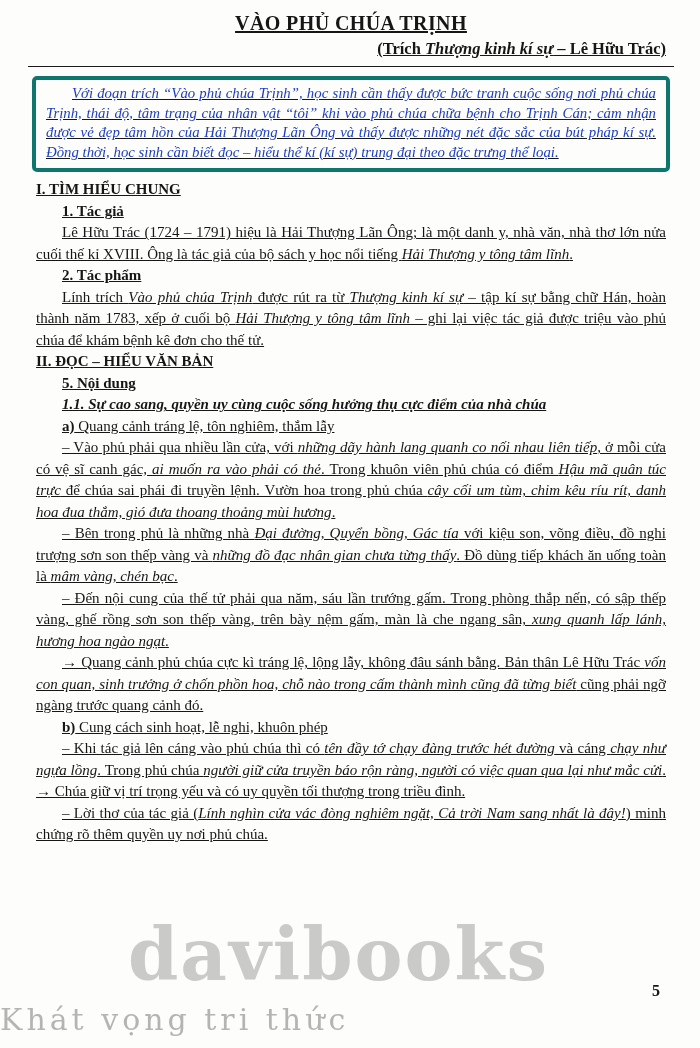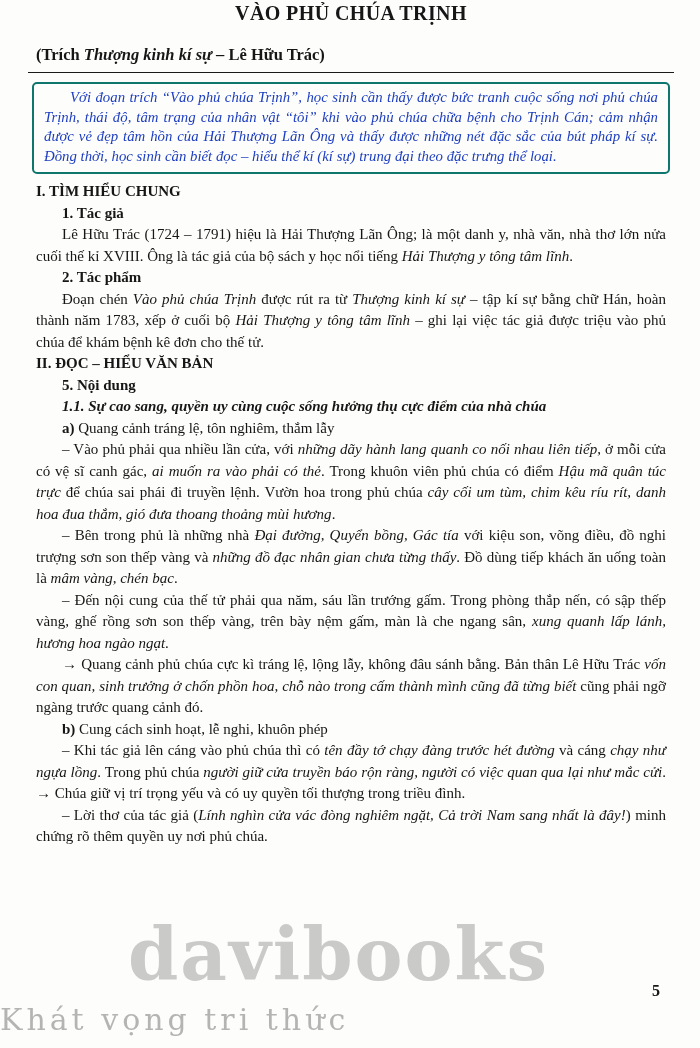--- a/index.html
+++ b/index.html
@@ -4,28 +4,28 @@
 <style>
   html,body{margin:0;padding:0;}
   body{
     width:700px;height:1048px;
     background:#fdfdfb;
     font-family:"Liberation Serif", serif;
     color:#161616;
     position:relative;
     overflow:hidden;
   }
-  .page{position:absolute;inset:0;padding:2px 34px 0 36px;box-sizing:border-box;}
+  .page{position:absolute;inset:0;padding:12px 34px 0 36px;box-sizing:border-box;text-decoration:underline;}
   .title{
     text-align:center;font-weight:bold;font-size:20px;letter-spacing:.4px;
   }
-  .subtitle{text-align:left;font-size:16.5px;margin-top:20px;}
+  .subtitle{text-align:right;font-size:16.5px;margin-top:4px;}
   .rule{border-top:1.5px solid #1a1a1a;margin:7px -8px 9px -8px;}
   .intro{
-    border:2px solid #0f766e;border-radius:5px;
+    border:4px solid #0f766e;border-radius:5px;
     padding:4px 10px 6px 10px;margin:0 -4px 7px -4px;
   }
   .intro-text{
     margin:0;font-style:italic;color:#1d3ec0;
     font-size:14.8px;line-height:19.6px;text-align:justify;text-indent:26px;
   }
   .content{font-size:15px;line-height:21.5px;margin-top:3px;}
   .blk{text-align:justify;text-indent:26px;}
   .blk.h1{text-indent:0;}
   .blk.h2i{font-weight:bold;font-style:italic;}
@@ -63,21 +63,21 @@
 
   <div class="intro">
     <p class="intro-text">Với đoạn trích “Vào phủ chúa Trịnh”, học sinh cần thấy được bức tranh cuộc sống nơi phủ chúa Trịnh, thái độ, tâm trạng của nhân vật “tôi” khi vào phủ chúa chữa bệnh cho Trịnh Cán; cảm nhận được vẻ đẹp tâm hồn của Hải Thượng Lãn Ông và thấy được những nét đặc sắc của bút pháp kí sự. Đồng thời, học sinh cần biết đọc – hiểu thể kí (kí sự) trung đại theo đặc trưng thể loại.</p>
   </div>
 
   <div class="content">
       <div class="blk h1"><span class="b">I. TÌM HIỂU CHUNG</span></div>
       <div class="blk h2"><span class="b">1. Tác giả</span></div>
       <div class="blk p"><span>Lê Hữu Trác (1724 – 1791) hiệu là Hải Thượng Lãn Ông; là một danh y, nhà văn, nhà thơ lớn nửa cuối thế kỉ XVIII. Ông là tác giả của bộ sách y học nổi tiếng </span><span class="i">Hải Thượng y tông tâm lĩnh</span><span>.</span></div>
       <div class="blk h2"><span class="b">2. Tác phẩm</span></div>
-      <div class="blk p"><span>Đoạn chén </span><span class="i">Vào phủ chúa Trịnh</span><span> được rút ra từ </span><span class="i">Thượng kinh kí sự</span><span> – tập kí sự bằng chữ Hán, hoàn thành năm 1783, xếp ở cuối bộ </span><span class="i">Hải Thượng y tông tâm lĩnh</span><span> – ghi lại việc tác giả được triệu vào phủ chúa để khám bệnh kê đơn cho thế tử.</span></div>
+      <div class="blk p"><span>Lính trích </span><span class="i">Vào phủ chúa Trịnh</span><span> được rút ra từ </span><span class="i">Thượng kinh kí sự</span><span> – tập kí sự bằng chữ Hán, hoàn thành năm 1783, xếp ở cuối bộ </span><span class="i">Hải Thượng y tông tâm lĩnh</span><span> – ghi lại việc tác giả được triệu vào phủ chúa để khám bệnh kê đơn cho thế tử.</span></div>
       <div class="blk h1"><span class="b">II. ĐỌC – HIỂU VĂN BẢN</span></div>
       <div class="blk h2"><span class="b">5. Nội dung</span></div>
       <div class="blk h2i"><span>1.1. Sự cao sang, quyền uy cùng cuộc sống hưởng thụ cực điểm của nhà chúa</span></div>
       <div class="blk p"><span class="b">a)</span><span> Quang cảnh tráng lệ, tôn nghiêm, thắm lẫy</span></div>
       <div class="blk p"><span>– Vào phủ phải qua nhiều lần cửa, với </span><span class="i">những dãy hành lang quanh co nối nhau liên tiếp</span><span>, ở mỗi cửa có vệ sĩ canh gác, </span><span class="i">ai muốn ra vào phải có thẻ</span><span>. Trong khuôn viên phủ chúa có điểm </span><span class="i">Hậu mã quân túc trực</span><span> để chúa sai phái đi truyền lệnh. Vườn hoa trong phủ chúa </span><span class="i">cây cối um tùm, chim kêu ríu rít, danh hoa đua thắm, gió đưa thoang thoảng mùi hương</span><span>.</span></div>
       <div class="blk p"><span>– Bên trong phủ là những nhà </span><span class="i">Đại đường, Quyển bồng, Gác tía</span><span> với kiệu son, võng điều, đồ nghi trượng sơn son thếp vàng và </span><span class="i">những đồ đạc nhân gian chưa từng thấy</span><span>. Đồ dùng tiếp khách ăn uống toàn là </span><span class="i">mâm vàng, chén bạc</span><span>.</span></div>
       <div class="blk p"><span>– Đến nội cung của thế tử phải qua năm, sáu lần trướng gấm. Trong phòng thắp nến, có sập thếp vàng, ghế rồng sơn son thếp vàng, trên bày nệm gấm, màn là che ngang sân, </span><span class="i">xung quanh lấp lánh, hương hoa ngào ngạt</span><span>.</span></div>
       <div class="blk p"><span>→ Quang cảnh phủ chúa cực kì tráng lệ, lộng lẫy, không đâu sánh bằng. Bản thân Lê Hữu Trác </span><span class="i">vốn con quan, sinh trưởng ở chốn phồn hoa, chỗ nào trong cấm thành mình cũng đã từng biết</span><span> cũng phải ngỡ ngàng trước quang cảnh đó.</span></div>
       <div class="blk p"><span class="b">b)</span><span> Cung cách sinh hoạt, lễ nghi, khuôn phép</span></div>
       <div class="blk p"><span>– Khi tác giả lên cáng vào phủ chúa thì có </span><span class="i">tên đầy tớ chạy đàng trước hét đường</span><span> và cáng </span><span class="i">chạy như ngựa lồng</span><span>. Trong phủ chúa </span><span class="i">người giữ cửa truyền báo rộn ràng, người có việc quan qua lại như mắc cửi</span><span>. → Chúa giữ vị trí trọng yếu và có uy quyền tối thượng trong triều đình.</span></div>

